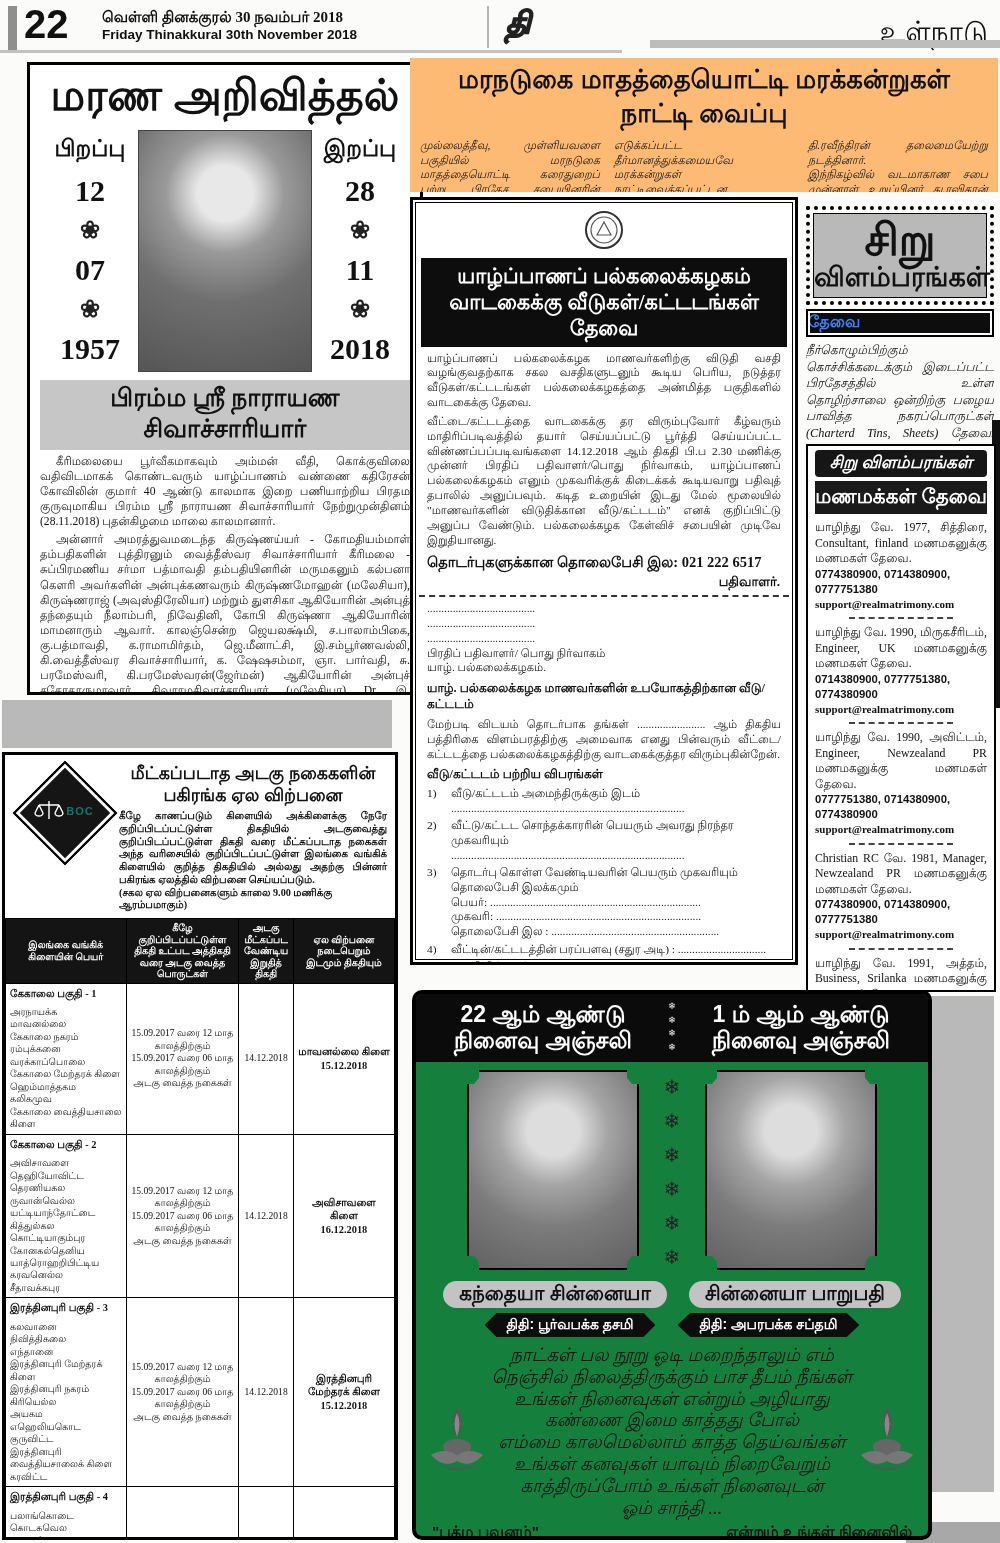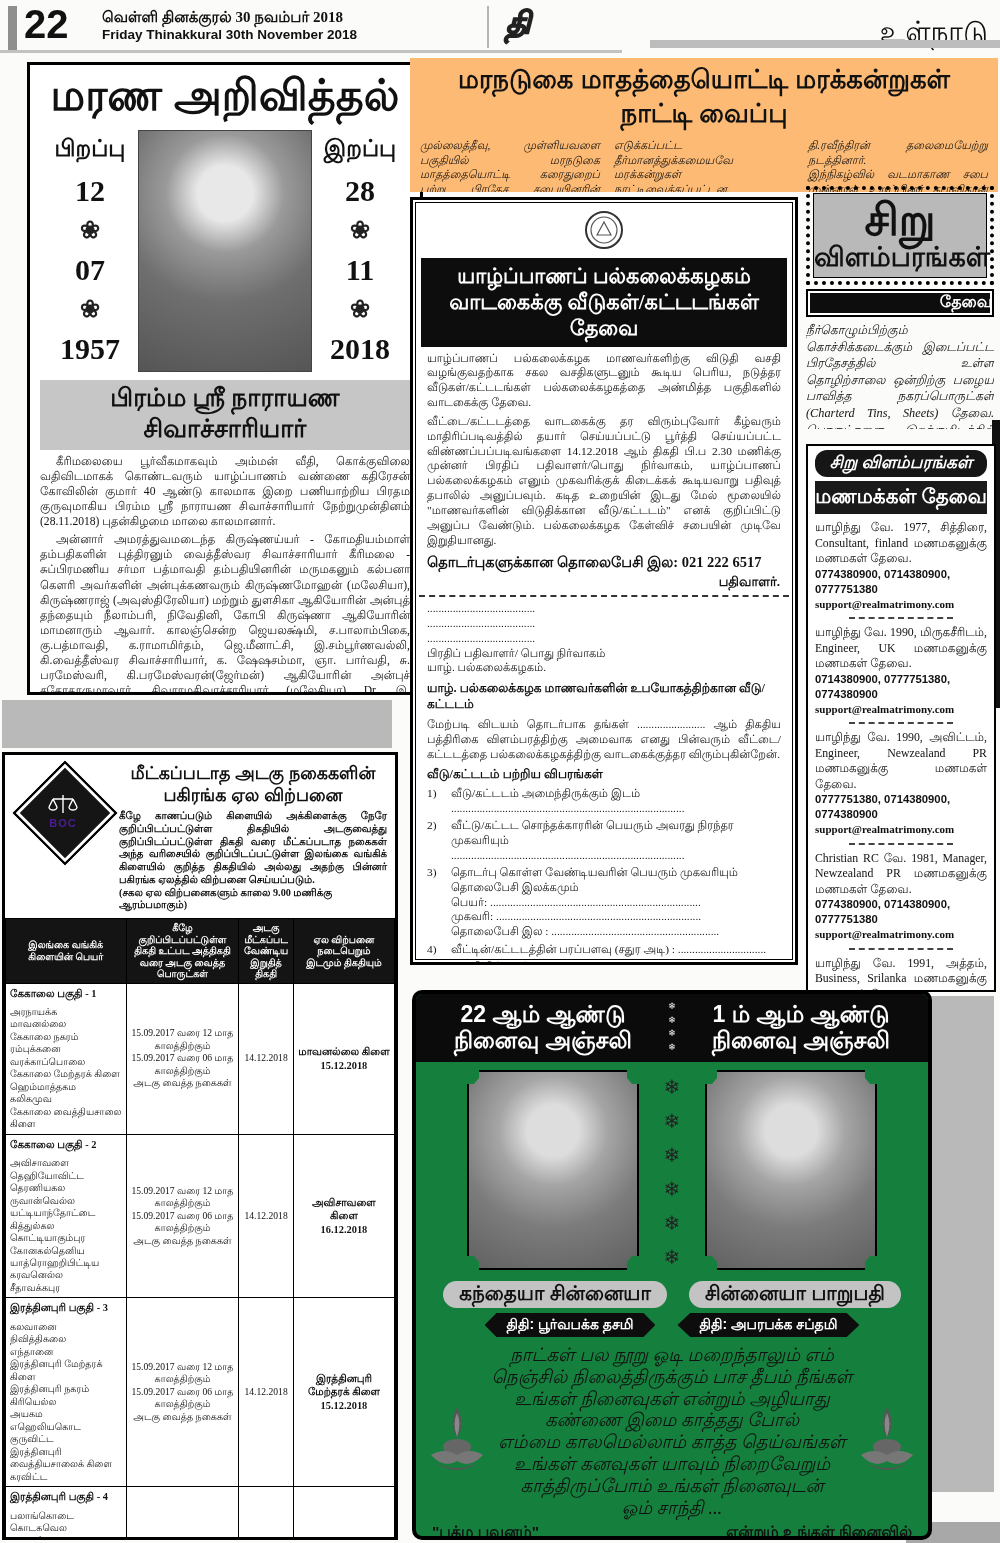--- a/index.html
+++ b/index.html
@@ -63,50 +63,50 @@
   #univ p{margin:4px 0;}
   #univ .phoneline{text-align:left;font-size:14.5px;font-weight:bold;margin:6px 0 2px;}
   #univ .signer{text-align:right;font-weight:bold;font-size:13px;margin:1px;}
   #univ .dash{border-top:2px dashed #333;margin:4px -8px;}
   #univ .formtitle{font-weight:bold;font-size:12.2px;margin:6px 0 2px;}
   #univ .detailhead{font-weight:bold;font-size:12.2px;margin:6px 0 2px;}
   #univ .item{display:flex;gap:6px;margin:2.5px 0;}
   #univ .item .n{min-width:18px;}
 
   
-  #smallads{left:806px;top:186px;width:188px;height:243px;box-sizing:border-box;overflow:hidden;}
+  #smallads{left:806px;top:206px;width:188px;height:243px;box-sizing:border-box;overflow:hidden;}
   #smallads .frame{border:4px dotted #000;padding:3px;}
   #smallads .titlebox{background:#b9b9b9;border:1px solid #000;text-align:center;padding:4px 0;}
   #smallads .t1{font-size:44px;font-weight:bold;line-height:1;}
   #smallads .t2{font-size:27px;font-weight:bold;line-height:1.15;}
-  #smallads .wanted{background:#0d0d0d;color:#ffffff;text-align:right;font-size:16px;font-weight:bold;
+  #smallads .wanted{background:#0d0d0d;color:#3b82f6;text-align:left;font-size:16px;font-weight:bold;
                     margin-top:4px;padding:2px 0;border:2px solid #000;outline:2px solid #fff;outline-offset:-4px;}
   #smallads .adtext{font-size:12.3px;line-height:1.35;margin-top:5px;font-style:italic;}
 
   
   #matri{left:806px;top:444px;width:190px;height:548px;border:2px solid #000;background:#fff;
          box-sizing:border-box;padding:4px 7px;overflow:hidden;}
-  #matri .h1{background:#161616;color:#fff;text-align:center;font-weight:bold;border-radius:12px;
+  #matri .h1{background:#161616;color:#fff;text-align:center;font-weight:bold;border-radius:4px;
              font-size:17px;padding:3px 0;font-style:italic;}
   #matri .h2{background:#1a1a1a;color:#fff;text-align:center;font-weight:bold;
              font-size:20px;padding:4px 0;margin-top:4px;}
   #matri .entry{font-size:11.8px;line-height:1.32;margin-top:6px;}
   #matri .entry .ph{font-weight:bold;font-family:"Liberation Sans","DejaVu Sans",sans-serif;font-size:11.3px;}
   #matri .entry .em{font-weight:bold;font-family:Liberation Serif, serif;font-size:11px;}
   #matri .sep{border-top:2px dashed #444;width:60%;margin:6px auto 0;}
 
   
   #boc{left:2px;top:752px;width:396px;height:788px;border:3px solid #000;background:#fff;
        box-sizing:border-box;overflow:hidden;}
   #boc .head{display:flex;gap:6px;padding:6px 8px 2px;}
   #boc .diamond-wrap{width:100px;height:100px;position:relative;flex:none;}
   #boc .diamond{position:absolute;left:15px;top:15px;width:70px;height:70px;background:#151515;
                 transform:rotate(45deg);border:2px solid #000;box-shadow:inset 0 0 0 3px #fff;}
   #boc .diamond-in{position:absolute;left:0;top:0;width:100px;height:100px;display:flex;
-                   flex-direction:column;align-items:center;justify-content:center;color:#4c1d95;}
+                   flex-direction:row;align-items:center;justify-content:center;color:#0f766e;}
   #boc .diamond-in .boclbl{font-size:11px;font-weight:bold;letter-spacing:1px;}
   #boc .head-right{flex:1;}
   #boc .atitle{font-size:17.5px;font-weight:bold;text-align:center;margin:2px 0 3px;}
   #boc .aintro{font-size:10.2px;font-weight:bold;line-height:1.25;}
   #boc table{width:100%;border-collapse:collapse;margin-top:4px;}
   #boc th{background:#141414;color:#fff;font-size:9.6px;font-weight:bold;border:1px solid #000;
           padding:3px 2px;line-height:1.2;}
   #boc td{border:1px solid #000;vertical-align:top;padding:3px 4px;font-size:9.6px;line-height:1.3;}
   #boc td .region{font-weight:bold;font-size:10.4px;margin-bottom:6px;}
   #boc td.c{text-align:center;vertical-align:middle;}

